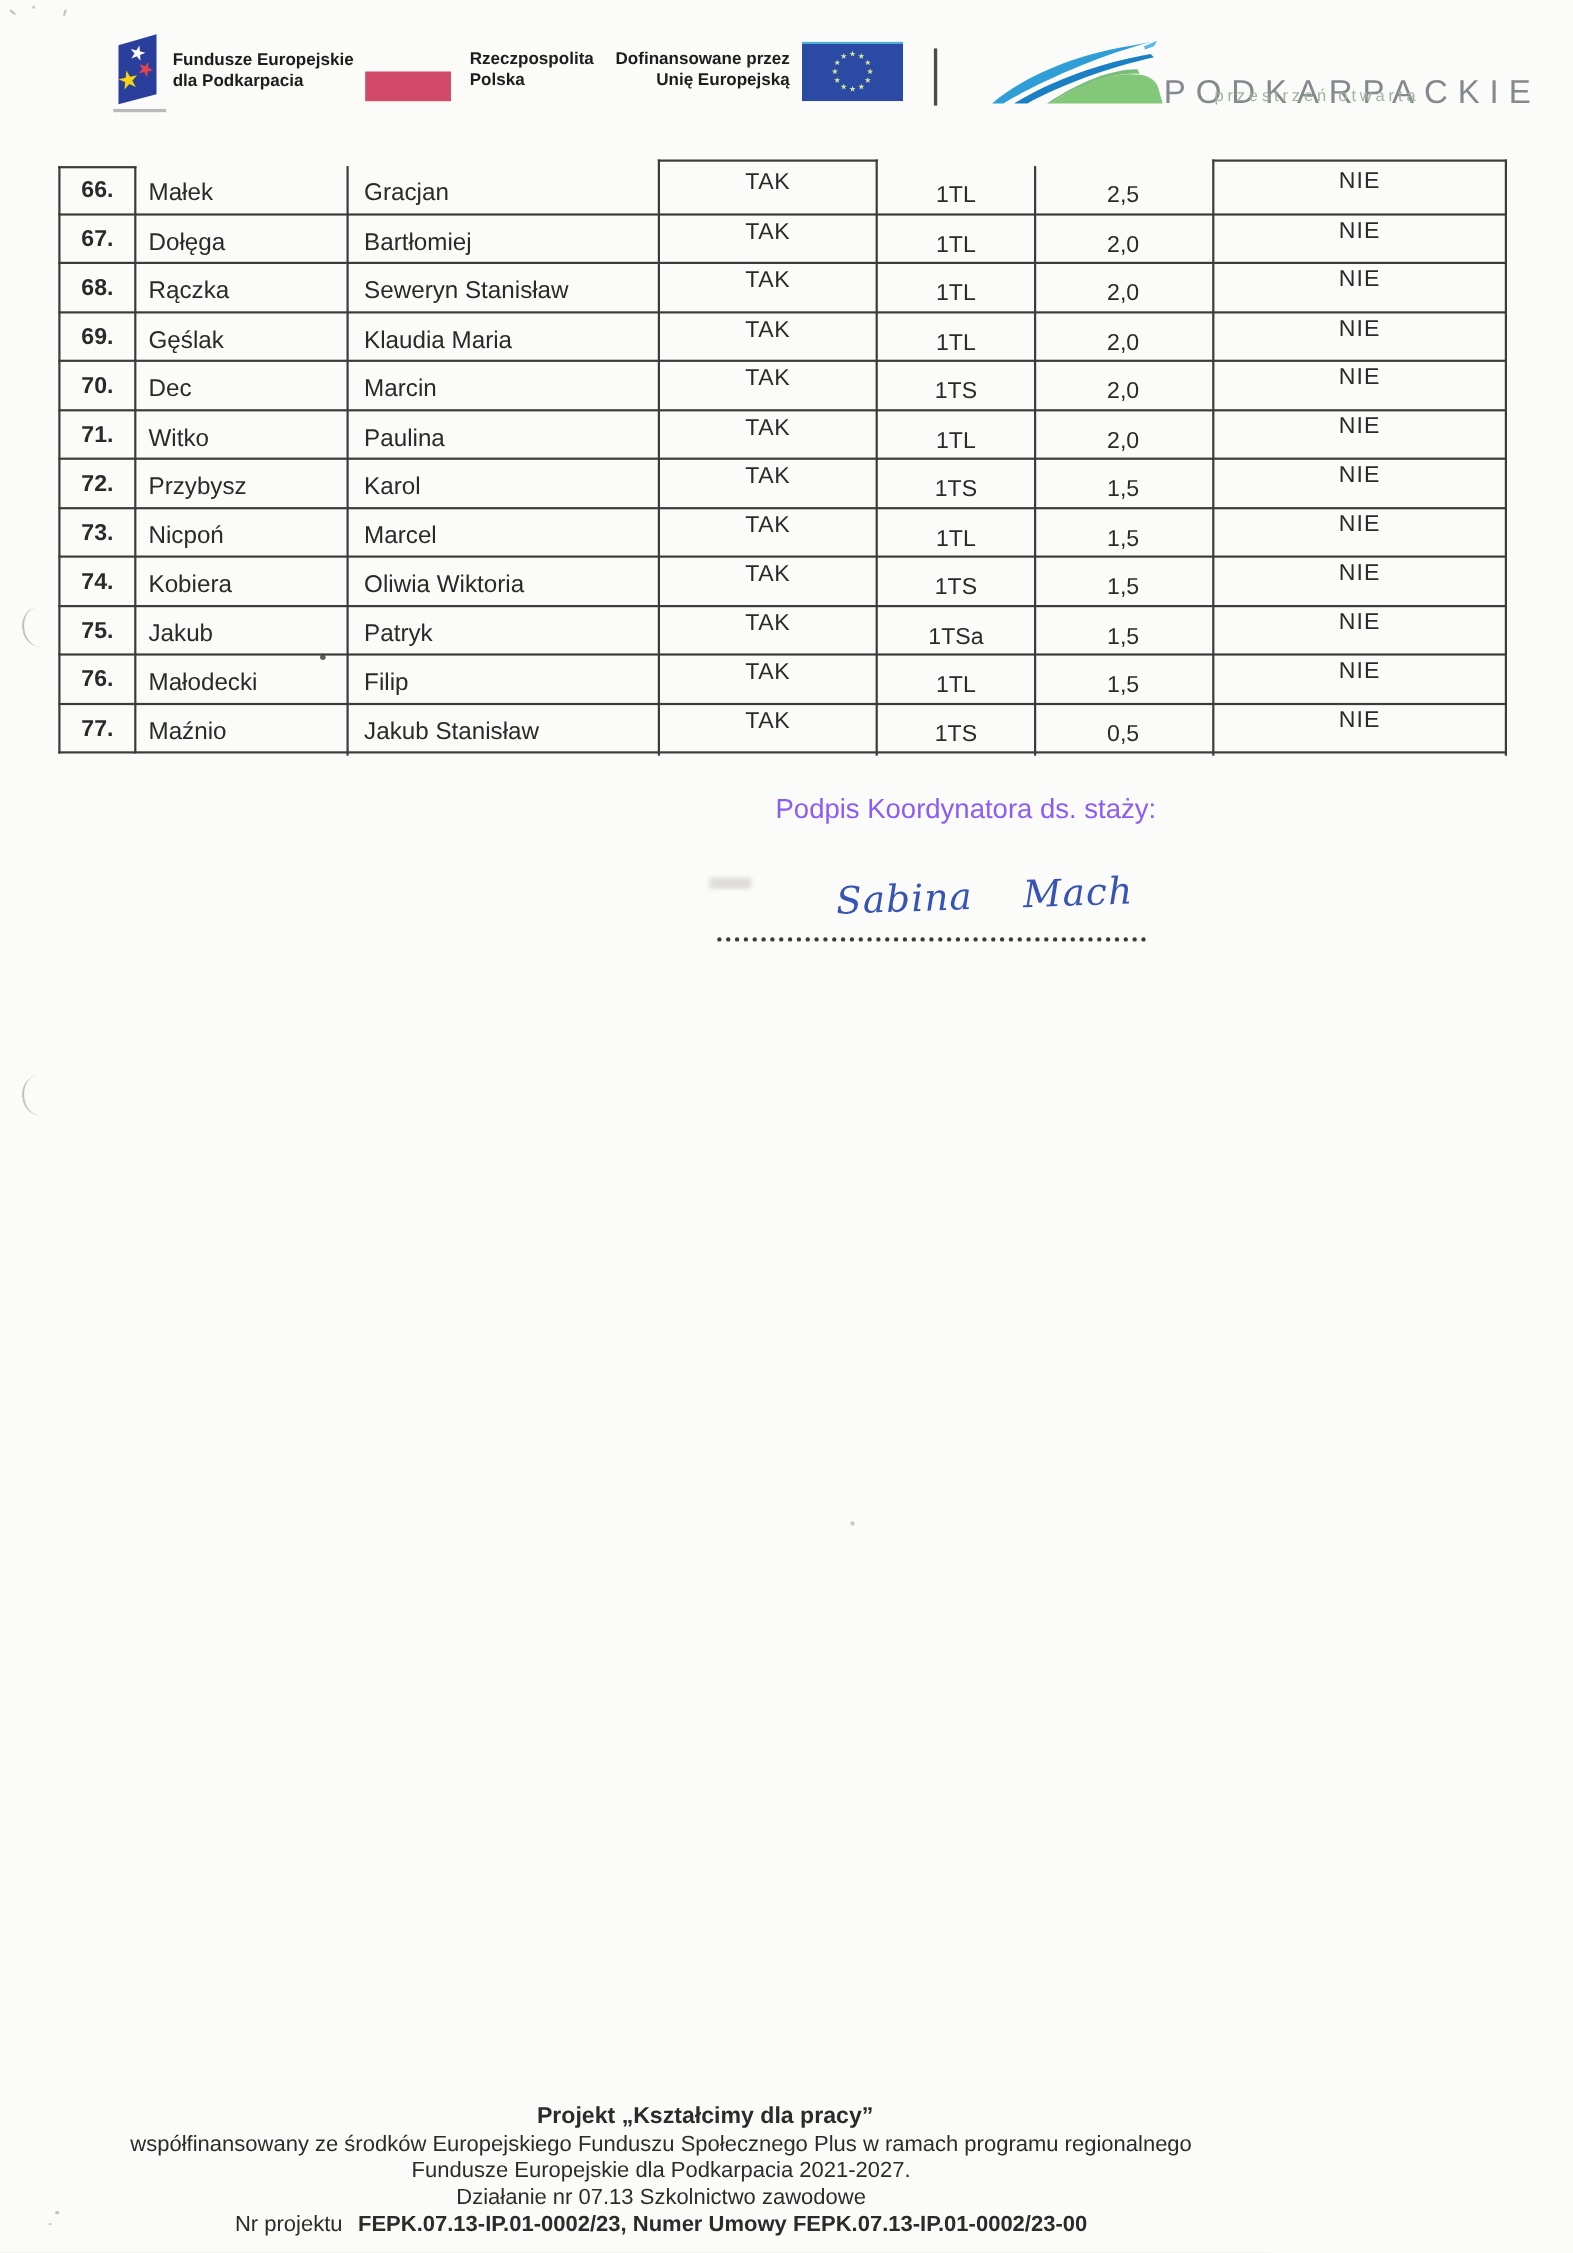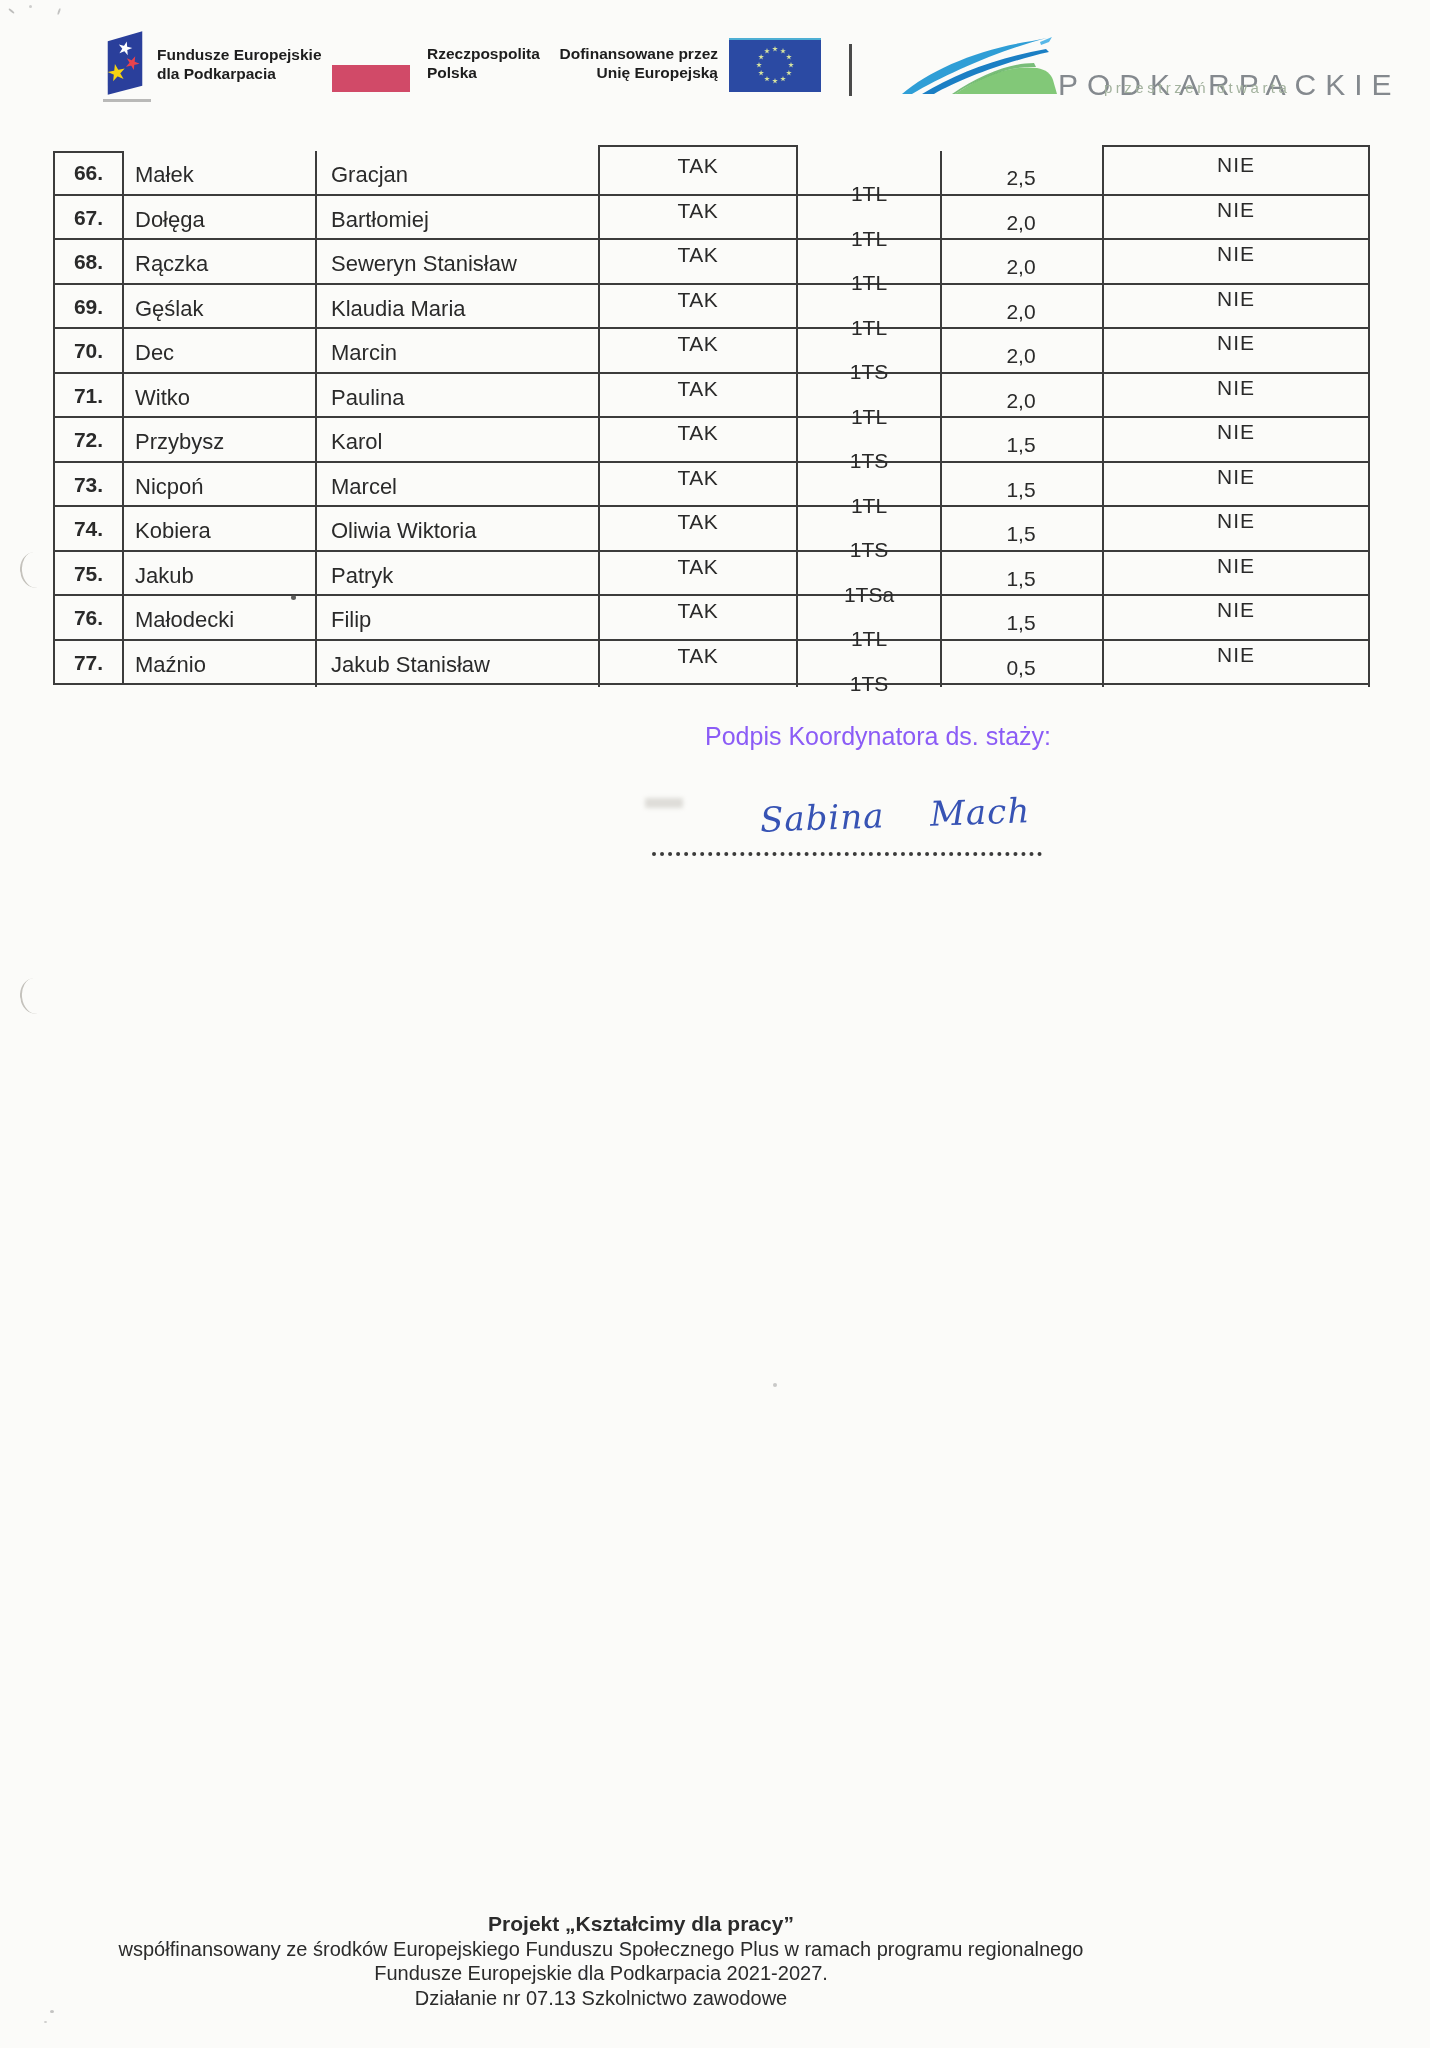--- a/index.html
+++ b/index.html
@@ -19,21 +19,21 @@
 
   
   .tbl{position:absolute;left:53px;top:145px;width:1317px;height:542px;}
   .trow{position:absolute;left:0;width:1317px;height:44.5px;box-sizing:border-box;
         border-bottom:2px solid #3c3c3c;}
   .trow span{position:absolute;white-space:nowrap;}
   .c-no {left:0;width:71px;top:10px;text-align:center;font-weight:bold;font-size:21px;}
   .c-sur{left:82px;top:11px;font-size:22px;}
   .c-nam{left:278px;top:11px;font-size:22px;}
   .c-tak{left:545px;width:200px;top:3px;text-align:center;font-size:21px;letter-spacing:.5px;}
-  .c-cls{left:745px;width:142px;top:15px;text-align:center;font-size:21px;margin-top:16px;}
+  .c-cls{left:745px;width:142px;top:15px;text-align:center;font-size:21px;}
   .c-grd{left:887px;width:162px;top:15px;text-align:center;font-size:21px;}
   .c-nie{left:1049px;width:268px;top:2px;text-align:center;font-size:21px;letter-spacing:1px;}
   .box-no  {position:absolute;left:0;top:6px;width:71px;height:534px;box-sizing:border-box;
             border-left:2px solid #3c3c3c;border-right:2px solid #3c3c3c;border-top:2px solid #3c3c3c;}
   .v-name  {position:absolute;left:262px;top:6px;height:536px;width:0;border-left:2px solid #3c3c3c;}
   .box-tak {position:absolute;left:545px;top:0;width:200px;height:542px;box-sizing:border-box;
             border-left:2px solid #3c3c3c;border-right:2px solid #3c3c3c;border-top:2px solid #3c3c3c;}
   .v-grade {position:absolute;left:887px;top:6px;height:536px;width:0;border-left:2px solid #3c3c3c;}
   .box-nie {position:absolute;left:1049px;top:0;width:268px;height:542px;box-sizing:border-box;
             border-left:2px solid #3c3c3c;border-right:2px solid #3c3c3c;border-top:2px solid #3c3c3c;}
@@ -234,20 +234,23 @@
   <div class="abs sig-label" style="left:705px;top:722px;">Podpis Koordynatora ds. staży:</div>
   <div class="abs" style="left:645px;top:798px;width:38px;height:10px;background:#a8a49c;opacity:.35;filter:blur(2px);"></div>
   <div class="abs sig-name" style="left:760px;top:795px;">Sabina Mach</div>
   <div class="abs sig-dots" style="left:652px;top:832px;"></div>
 
   <div class="footer">
     <div class="f1">Projekt „Kształcimy dla pracy”</div>
     <div>współfinansowany ze środków Europejskiego Funduszu Społecznego Plus  w ramach programu regionalnego</div>
     <div>Fundusze Europejskie dla Podkarpacia 2021-2027.</div>
     <div>Działanie nr 07.13 Szkolnictwo zawodowe</div>
+    <div class="f5">
+      <span>Nr projektu</span><b>FEPK.07.13-IP.01-0002/23, Numer Umowy FEPK.07.13-IP.01-0002/23-00</b>
+    </div>
   </div>
 
   <div class="abs speck" style="left:8px;top:10px;width:7px;height:2px;transform:rotate(40deg);opacity:.55;"></div>
   <div class="abs speck" style="left:29px;top:5px;width:3px;height:3px;opacity:.4;"></div>
   <div class="abs speck" style="left:58px;top:8px;width:2px;height:7px;transform:rotate(18deg);opacity:.5;"></div>
   <div class="abs" style="left:103px;top:99px;width:48px;height:3px;background:#777;opacity:.5;"></div>
   <div class="abs curl" style="left:20px;top:552px;"></div>
   <div class="abs curl" style="left:20px;top:978px;"></div>
   <div class="abs speck" style="left:291px;top:595px;width:5px;height:5px;background:#4a4a4a;opacity:.9;"></div>
   <div class="abs speck" style="left:773px;top:1383px;width:4px;height:4px;opacity:.45;"></div>

